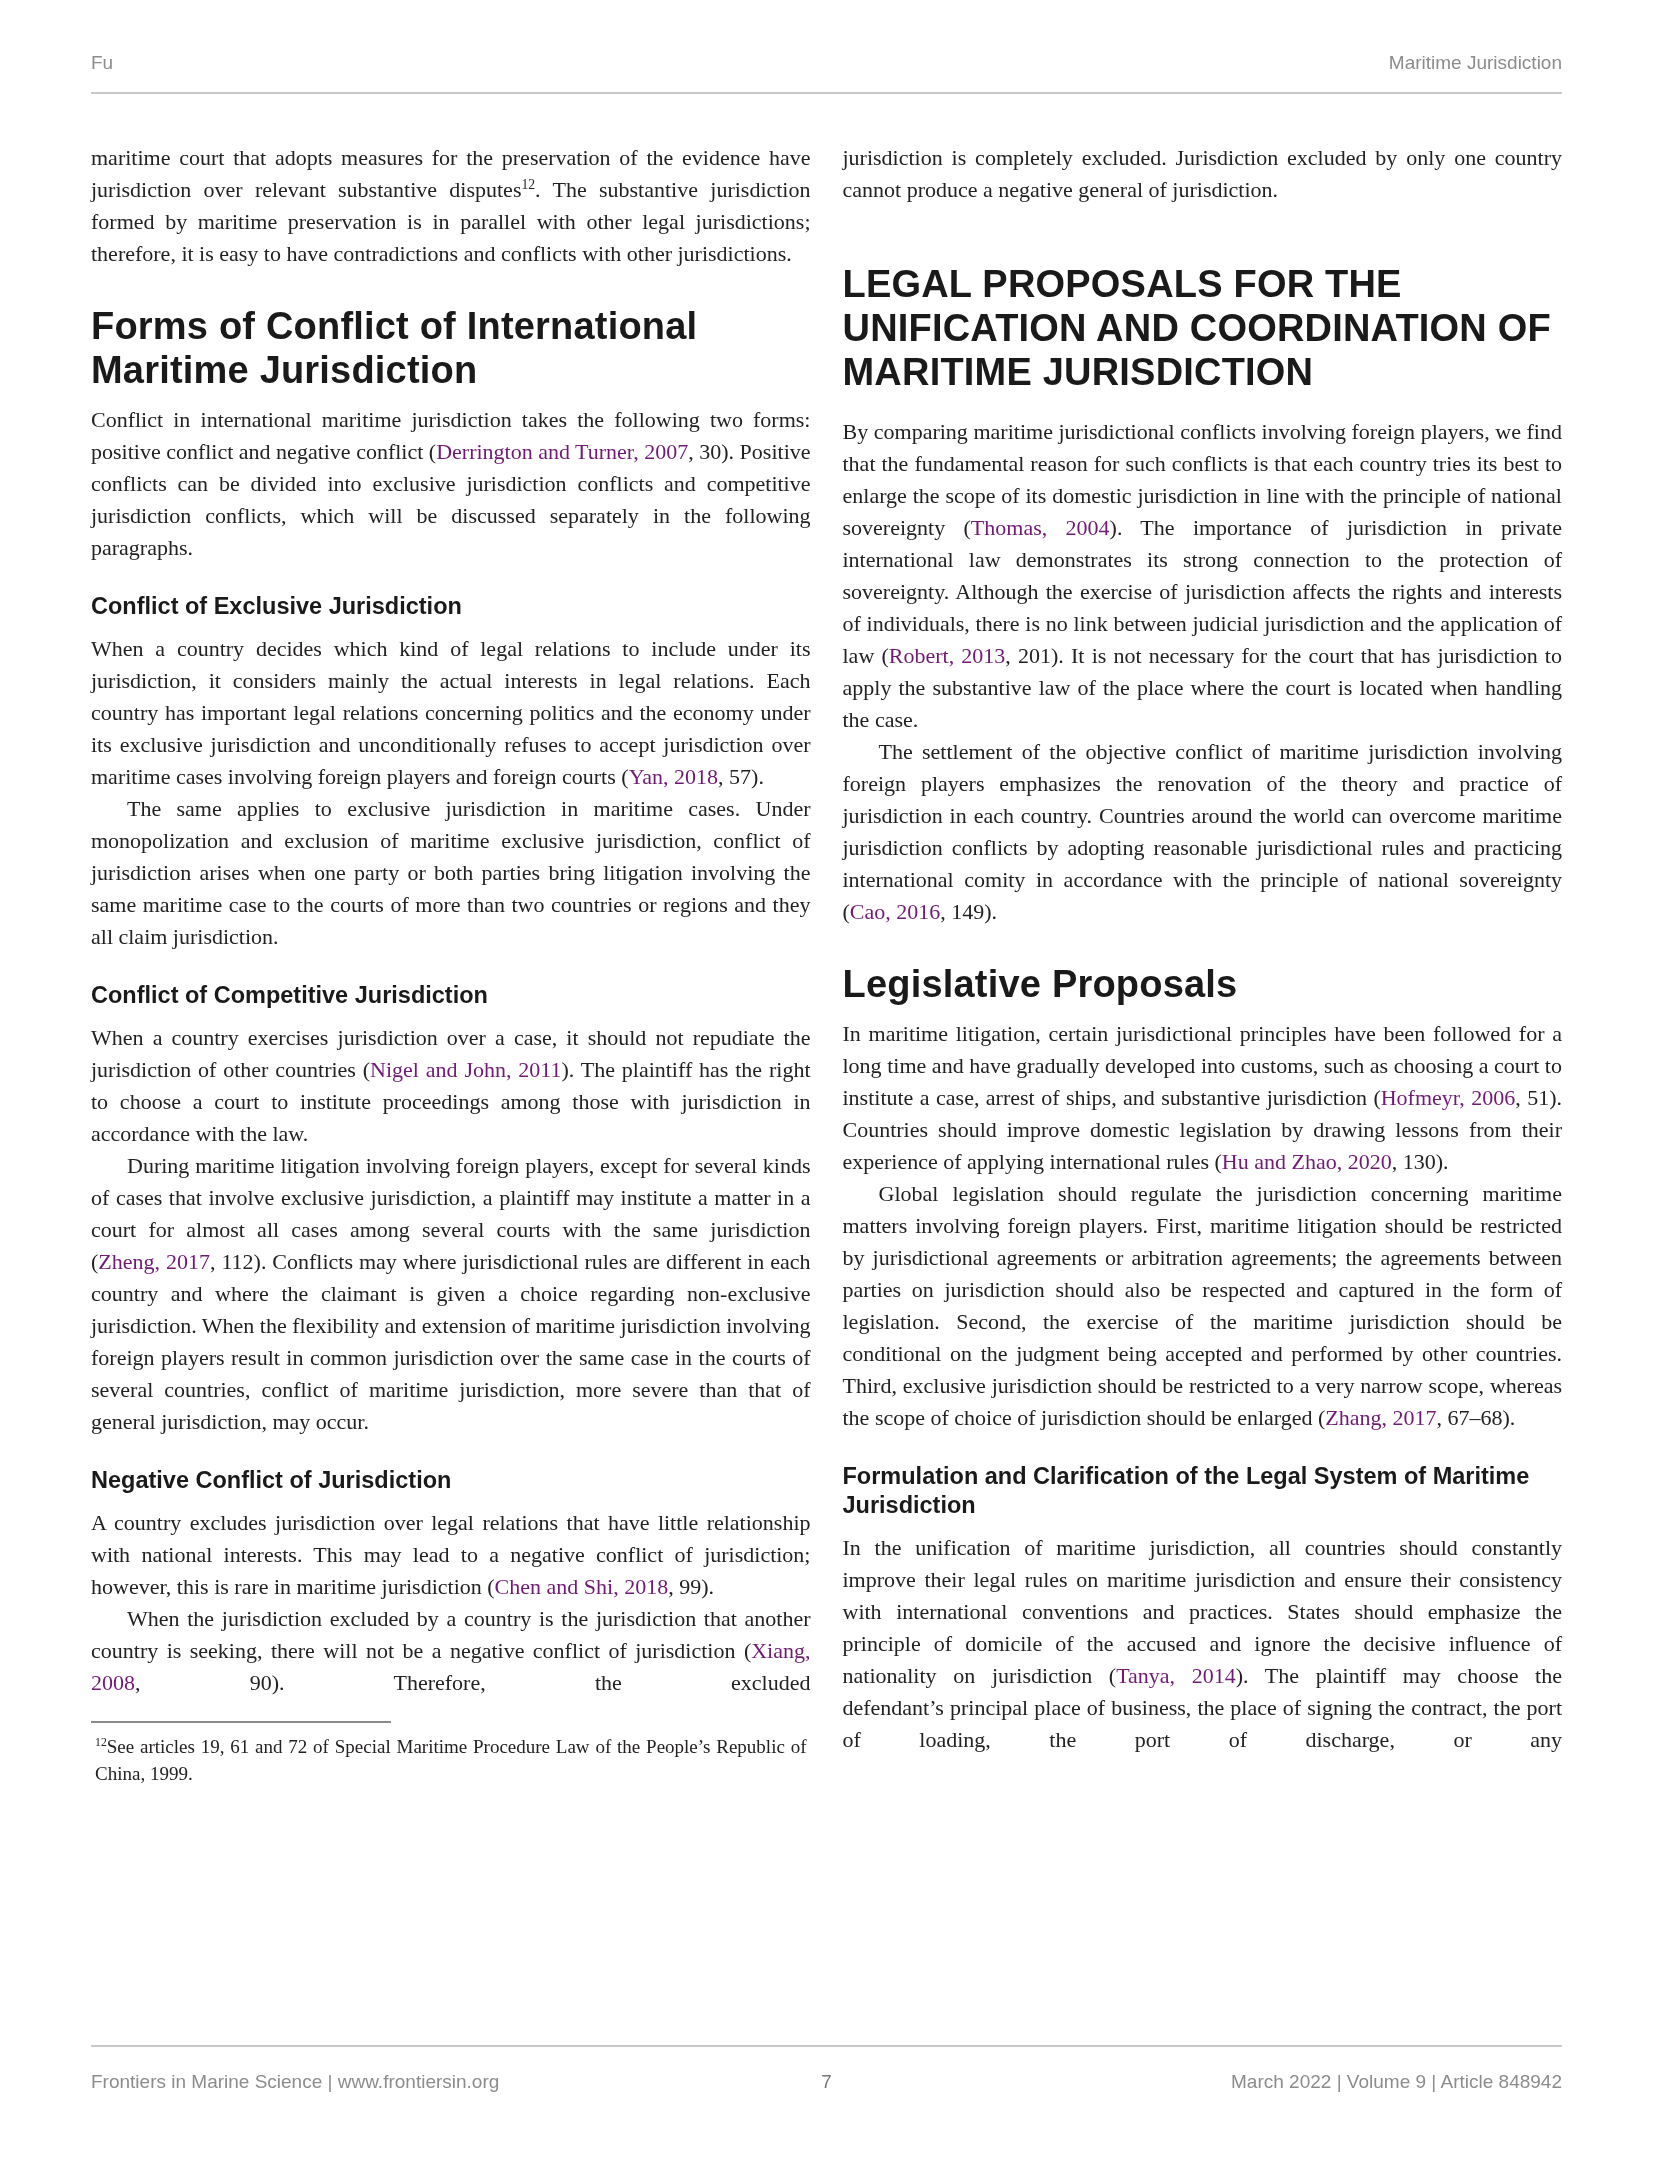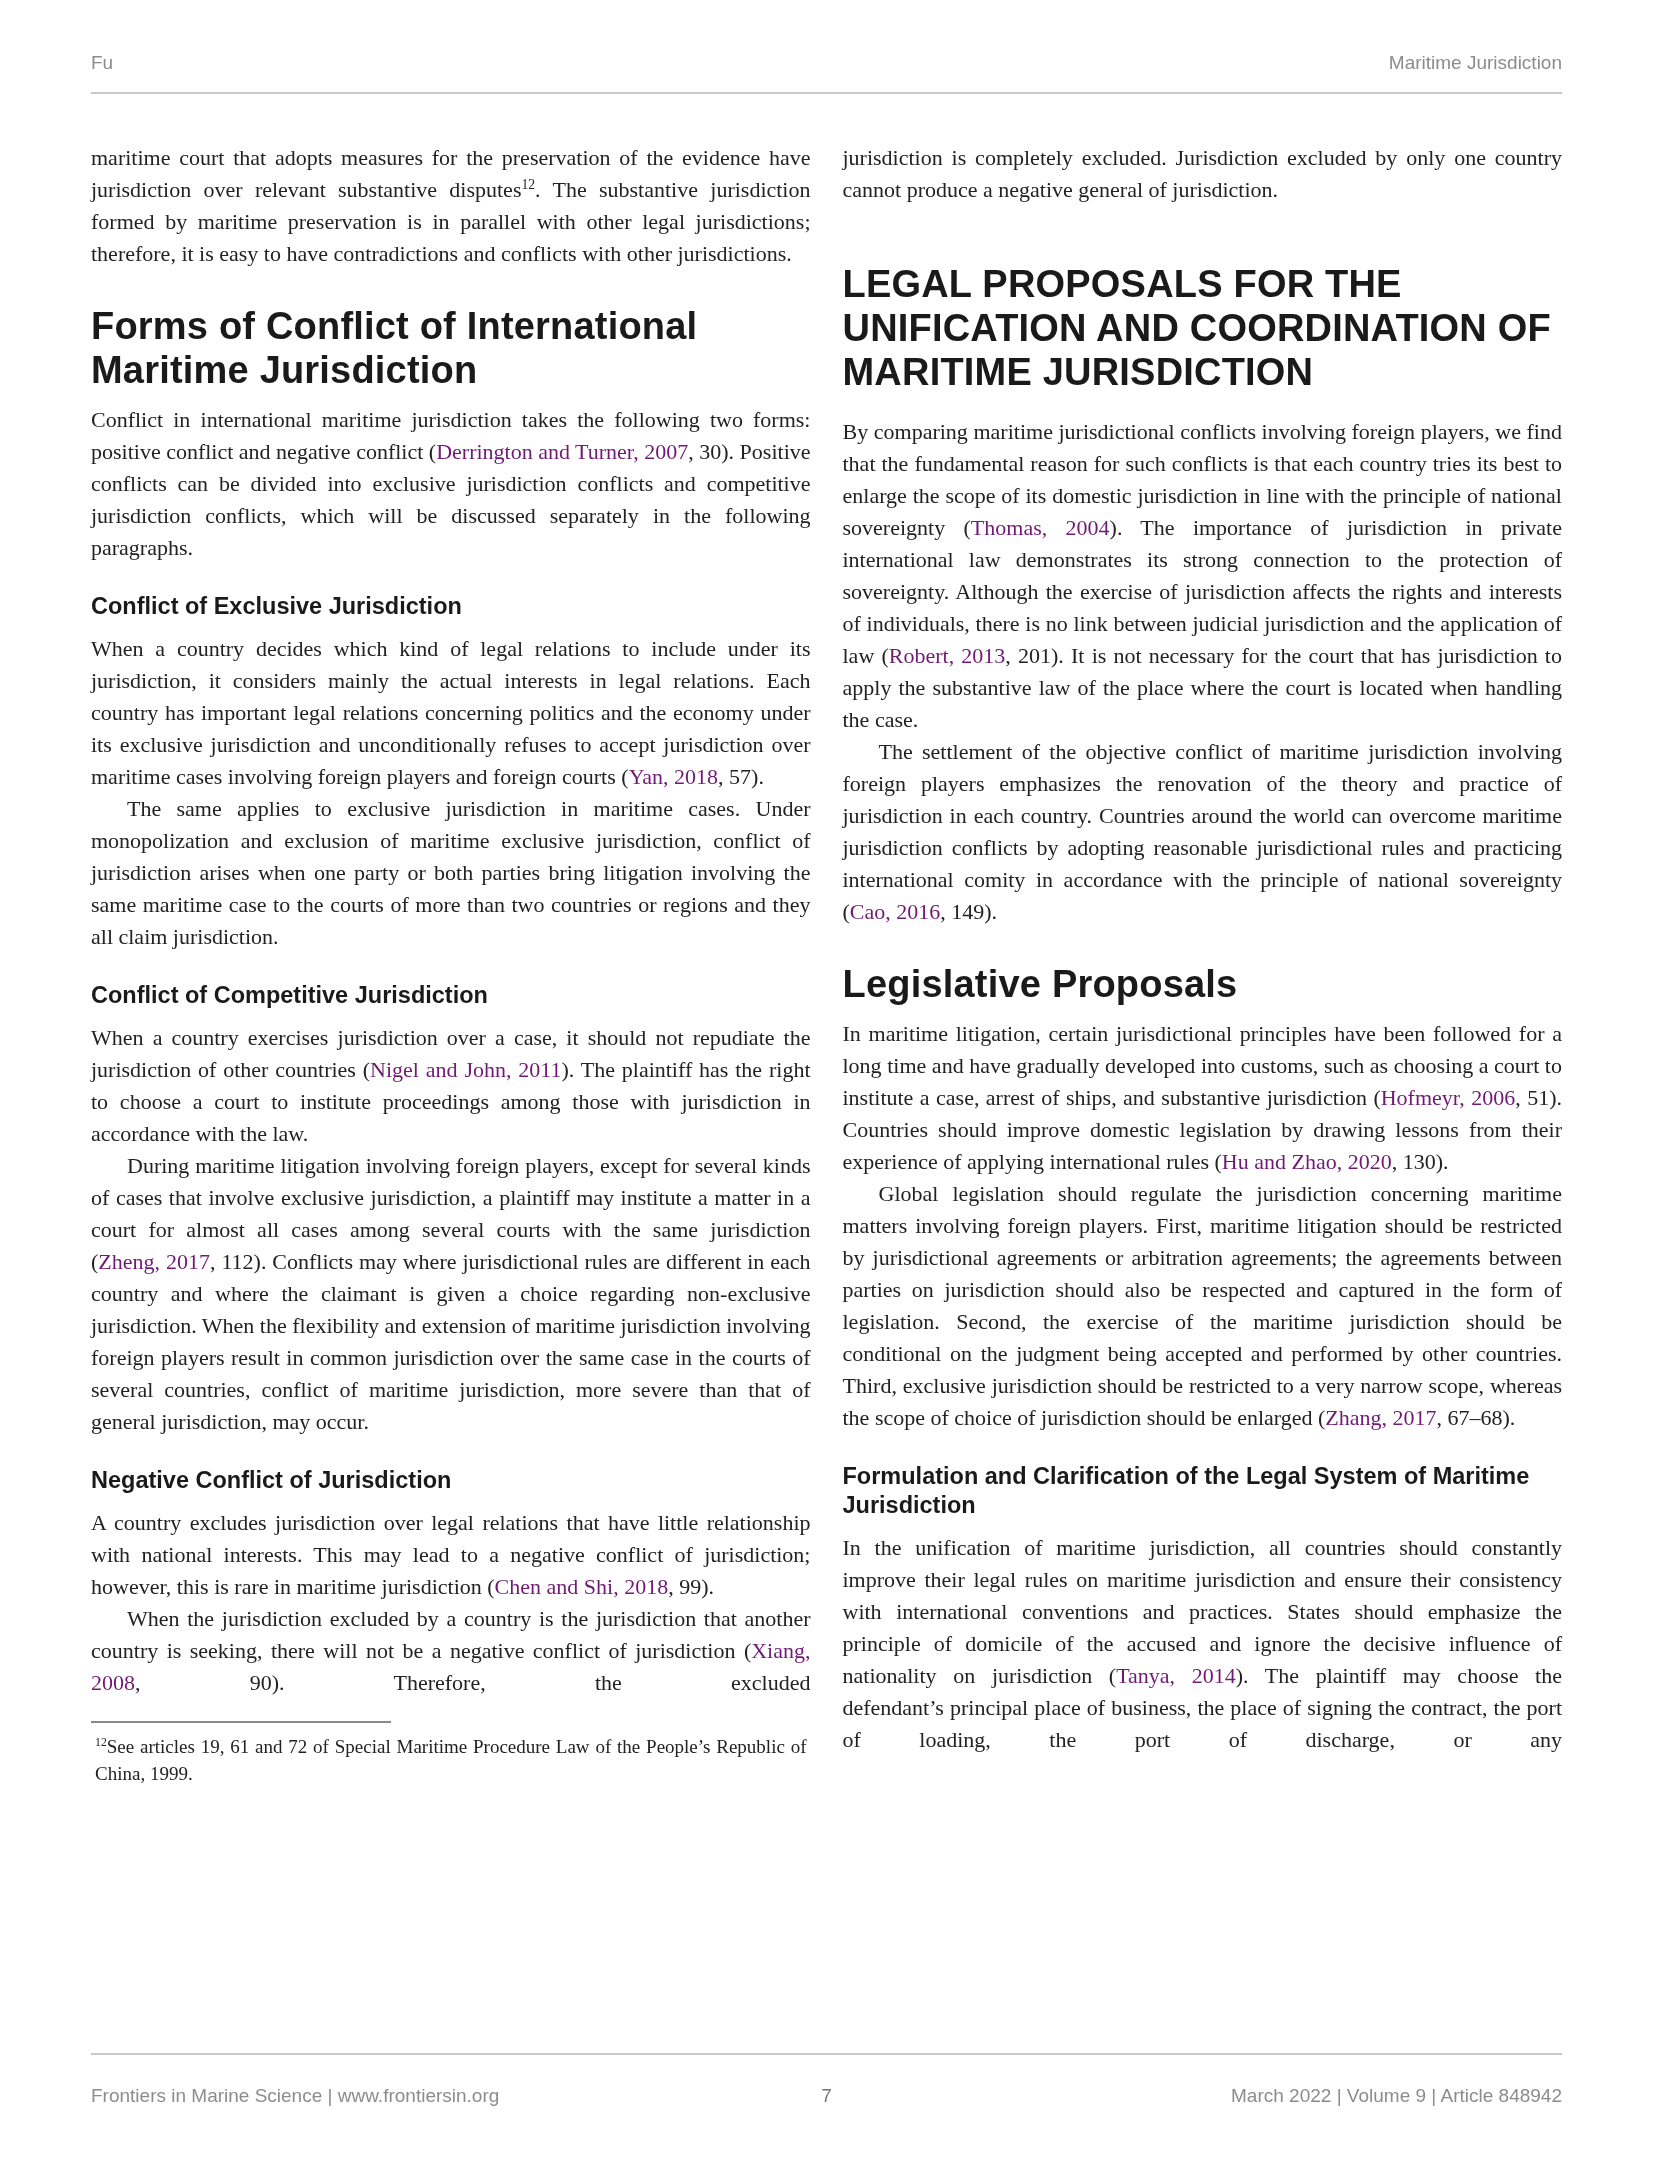--- a/index.html
+++ b/index.html
@@ -76,25 +76,24 @@
   }
   
   .page-footer {
     position: absolute;
     left: 91px;
     right: 91px;
     top: 2045px;
     border-top: 2px solid #c9c9c9;
     display: flex;
     align-items: baseline;
-    padding-top: 30px;
+    padding-top: 24px;
     font-family: "Liberation Sans", sans-serif;
     font-size: 19px;
     color: #8c8c8c;
-    margin-top: 8px;
   }
   .page-footer .f-left  { flex: 1 1 0; text-align: left; }
   .page-footer .f-mid   { flex: 0 0 auto; text-align: center; color: #757575; }
   .page-footer .f-right { flex: 1 1 0; text-align: right; }
 </style>
 </head>
 <body>
 
 <div id="page">
 

